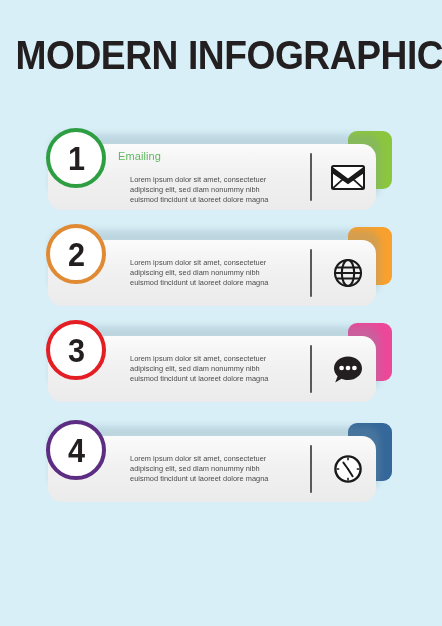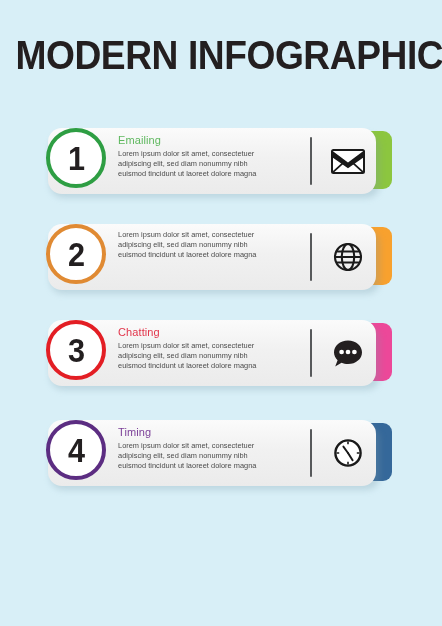--- a/index.html
+++ b/index.html
@@ -72,21 +72,21 @@
     width: 330px;
     height: 64px;
     border-radius: 14px;
     background: rgba(120, 150, 165, 0.28);
     filter: blur(3px);
     z-index: 2;
   }
 
   .card {
     position: absolute;
-    top: 8px;
+    top: 24px;
     left: 48px;
     width: 328px;
     height: 66px;
     border-radius: 14px;
     background: linear-gradient(180deg, #fbfbfb 0%, #f1f1f1 45%, #ebebeb 100%);
     z-index: 3;
     overflow: hidden;
   }
   .card-inner {
     position: absolute;
@@ -104,21 +104,21 @@
     font-size: 11px;
     line-height: 13px;
     font-weight: normal;
     margin: 0 0 2px 0;
     letter-spacing: 0.1px;
   }
   .body-text {
     font-size: 7.4px;
     line-height: 10.2px;
     color: #4b4b4b;
-    margin: 0;
+    margin: 12px;
     letter-spacing: 0.02px;
   }
   .body-text span { display: block; }
 
   
   .divider {
     position: absolute;
     left: 262px;
     top: 9px;
     width: 1.6px;
@@ -228,21 +228,20 @@
       <span class="circle-num">2</span>
     </div>
   </div>
 
   <div class="row r3">
     <div class="tab" style="background: rgb(236, 72, 153);"></div>
     <div class="card-shadow"></div>
     <div class="card">
       <div class="card-inner">
         <div class="text-block">
-          <p class="heading" style="color: rgb(226, 52, 74);">Chatting</p>
           <p class="body-text">
             <span>Lorem ipsum dolor sit amet, consectetuer</span>
             <span>adipiscing elit, sed diam nonummy nibh</span>
             <span>euismod tincidunt ut laoreet dolore magna</span>
           </p>
         </div>
         <div class="divider"></div>
         <div class="icon-wrap">
           <svg width="32" height="31" viewBox="0 0 32 31">
             <path d="M16 2.4 C24 2.4 30 7.6 30 14.2 C30 20.8 24 26 16 26 C13.6 26 11.4 25.5 9.5 24.7 L3.2 28.4 L5.6 22.2 C3.3 20.1 2 17.3 2 14.2 C2 7.6 8 2.4 16 2.4 Z" fill="#231f20"></path>
@@ -257,21 +256,20 @@
       <span class="circle-num">3</span>
     </div>
   </div>
 
   <div class="row r4">
     <div class="tab" style="background: rgb(53, 104, 154);"></div>
     <div class="card-shadow"></div>
     <div class="card">
       <div class="card-inner">
         <div class="text-block">
-          <p class="heading" style="color: rgb(123, 63, 152);">Timing</p>
           <p class="body-text">
             <span>Lorem ipsum dolor sit amet, consectetuer</span>
             <span>adipiscing elit, sed diam nonummy nibh</span>
             <span>euismod tincidunt ut laoreet dolore magna</span>
           </p>
         </div>
         <div class="divider"></div>
         <div class="icon-wrap">
           <svg width="32" height="32" viewBox="0 0 32 32">
             <circle cx="16" cy="16" r="12.6" fill="#ffffff" stroke="#1a1a1a" stroke-width="2.4"></circle>

